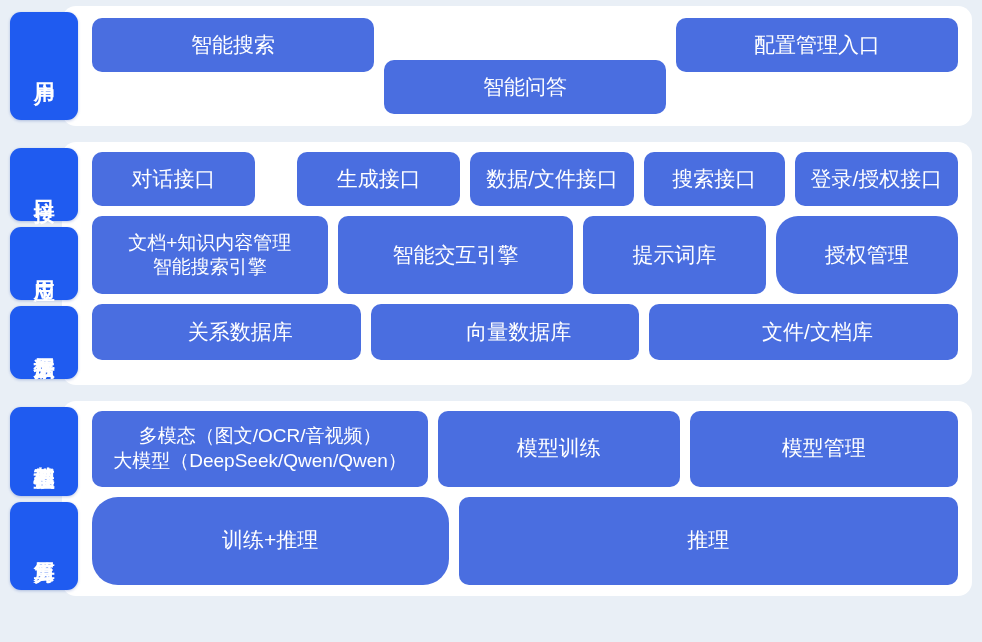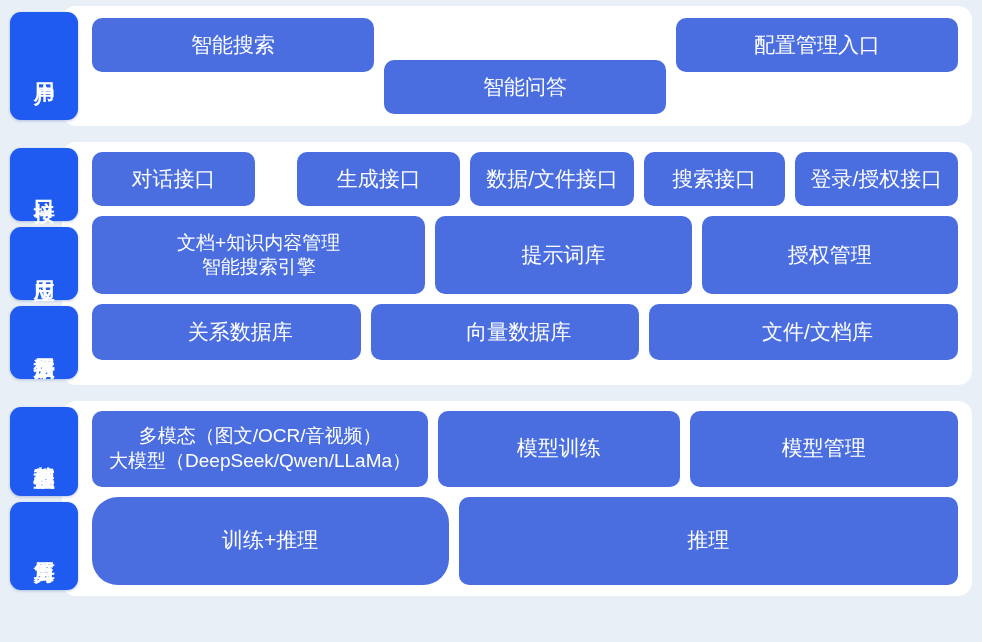--- a/index.html
+++ b/index.html
@@ -140,39 +140,40 @@
         <div class="row row-api">
           <div class="box" style="flex: 1 1 0px; text-align: right;">对话接口</div>
           <div class="box" style="flex: 1 1 0px; margin-left: 32px;">生成接口</div>
           <div class="box" style="flex: 1 1 0px;">数据/文件接口</div>
           <div class="box" style="flex: 0.85 1 0px;">搜索接口</div>
           <div class="box" style="flex: 1 1 0px;">登录/授权接口</div>
         </div>
         <div class="row row-app">
           <div class="box multiline" style="flex: 1.32 1 0px;">文档+知识内容管理
 智能搜索引擎</div>
+          <div class="box" style="flex: 1.32 1 0px;">智能交互引擎</div>
           <div class="box" style="flex: 1 1 0px;">提示词库</div>
-          <div class="box" style="flex: 1 1 0px;">授权管理</div>
+          <div class="box" style="flex: 1 1 0px; border-radius: 22px;">授权管理</div>
         </div>
         <div class="row row-data">
           <div class="box" style="flex: 1 1 0px;">关系数据库</div>
           <div class="box" style="flex: 1 1 0px;">向量数据库</div>
           <div class="box" style="flex: 1.18 1 0px;">文件/文档库</div>
         </div>
       </div>
     </div>
     <div class="band band-base" style="flex: 1 1 222px;">
       <div class="band-tabs">
         <div class="tab">基础模型</div>
         <div class="tab">算力层</div>
       </div>
       <div class="band-panel">
         <div class="row row-model">
           <div class="box multiline" style="flex: 1.42 1 0px;">多模态（图文/OCR/音视频）
-大模型（DeepSeek/Qwen/LLaMa）</div>
+大模型（DeepSeek/Qwen/Qwen）</div>
           <div class="box" style="flex: 1 1 0px;">模型训练</div>
           <div class="box" style="flex: 1.12 1 0px;">模型管理</div>
         </div>
         <div class="row row-power">
           <div class="box" style="flex: 1 1 0px; border-radius: 26px;">训练+推理</div>
           <div class="box" style="flex: 1.42 1 0px;">推理</div>
         </div>
       </div>
     </div>
   </div>

